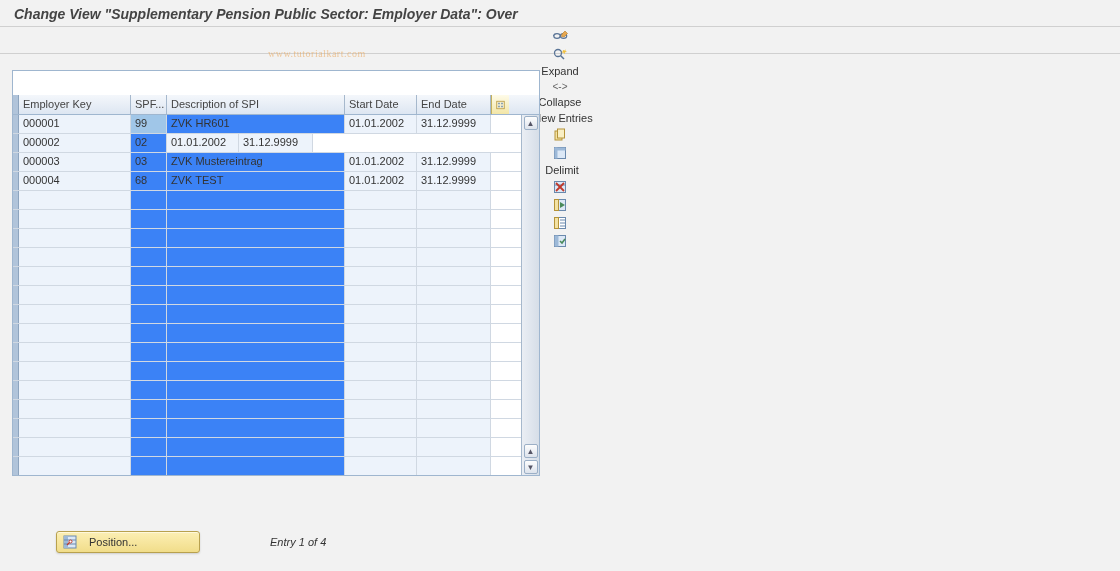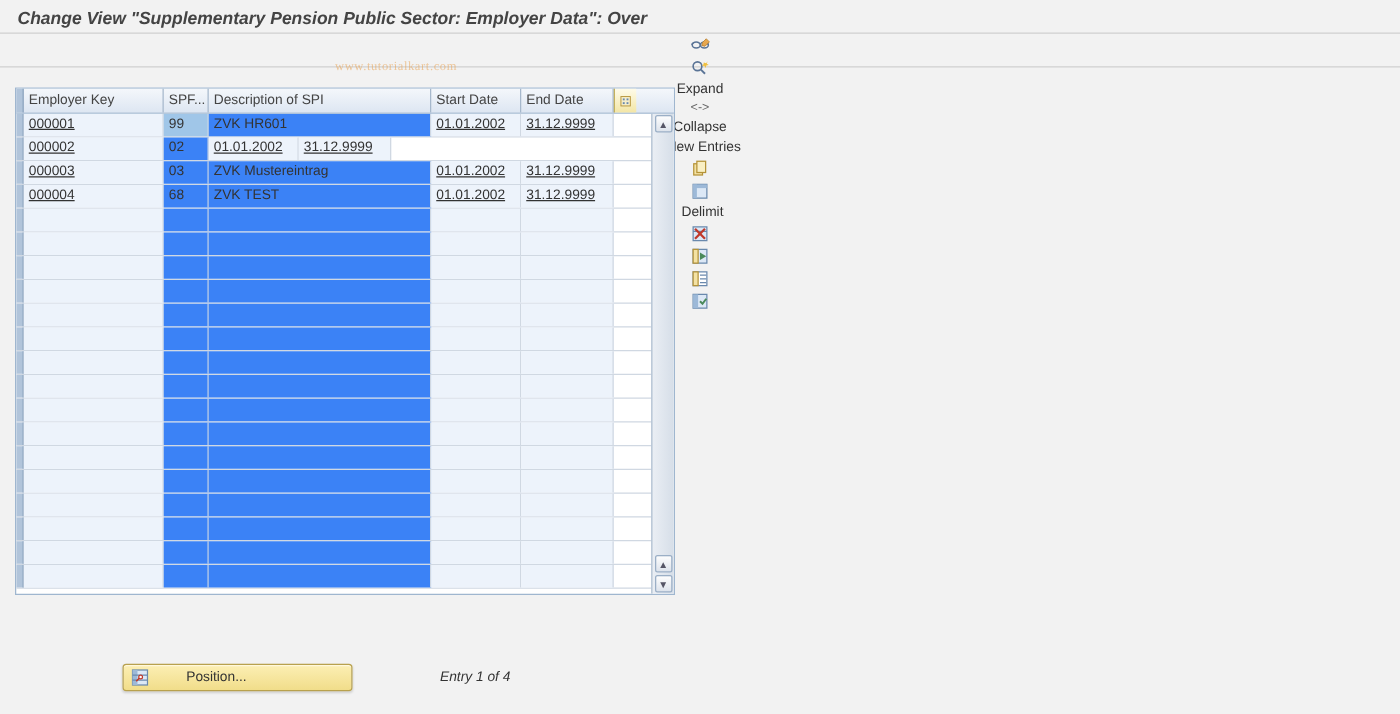--- a/index.html
+++ b/index.html
@@ -61,20 +61,21 @@
       border: 1px solid #9fb6cf;
       background: #fff;
       display: flex; flex-direction: column;
     }
     .grid-head {
       display: flex;
       background: linear-gradient(#f4f7fb, #dde6f2);
       border-bottom: 1px solid #9fb6cf;
       flex-shrink: 0;
       height: 20px;
+      margin-top: 24px;
     }
     .gh {
       border-right: 1px solid #a6b8cc;
       padding: 3px 4px;
       font-size: 11px; color: #444;
       white-space: nowrap; overflow: hidden;
     }
     .gh.sel { width: 6px; background: #b1c4da; border-right: 1px solid #8ea5bf; padding: 0; }
     .gh.settings {
       width: 18px; flex-shrink: 0;
@@ -99,21 +100,21 @@
       display: flex; height: 19px;
       border-bottom: 1px solid #d0d8e2;
     }
     .cell {
       border-right: 1px solid #d0d8e2;
       padding: 2px 4px;
       font-size: 11px; color: #333;
       white-space: nowrap; overflow: hidden;
     }
     .cell.sel { width: 6px; background: #b1c4da; border-right: 1px solid #8ea5bf; padding:0; }
-    .cell.ro { background: #edf3fb; text-decoration: underline; }
+    .cell.ro { background: #edf3fb; }
     .cell.ed { background: #3b82f6; }
     .cell.highlight { background: #a0c6e8 !important; }
     .vscroll {
       width: 18px; flex-shrink: 0;
       background: linear-gradient(to right, #eaeef4, #d6dee8);
       border-left: 1px solid #a6b8cc;
       display: flex; flex-direction: column; align-items: center;
       padding: 1px 0;
     }
     .vsbtn {
@@ -128,29 +129,29 @@
     .vsbtn.up { margin-bottom: 2px; }
     .vsbtn.down { margin-top: auto; margin-bottom: 2px;}
     .vsbtn.downx { }
     .footer {
       position: absolute;
       left: 12px; bottom: 18px;
       display: flex; align-items: center; gap: 20px;
     }
     .pos-btn {
       display: inline-flex; align-items: center;
-      height: 22px; width: 184px;
-      margin-left: 86px;
+      height: 22px; width: 144px;
+      margin-left: 44px;
       background: linear-gradient(#fcefb4, #f1dd8a);
       border: 1px solid #b8a14e;
       border-radius: 3px;
       cursor: pointer;
       box-shadow: 0 1px 0 #fff8dc inset, 0 1px 2px rgba(0,0,0,.15);
       padding: 0 6px;
-      gap: 30px;
+      gap: 12px;
     }
     .pos-btn .picon { display:flex; }
     .entry-lbl { margin-left: 50px; font-size: 11px; color: #333; font-style: italic; }
   </style>
 </head>
 <body>
 
 <div class="title">Change View "Supplementary Pension Public Sector: Employer Data": Over</div>
 
 <div class="toolbar-wrap">

